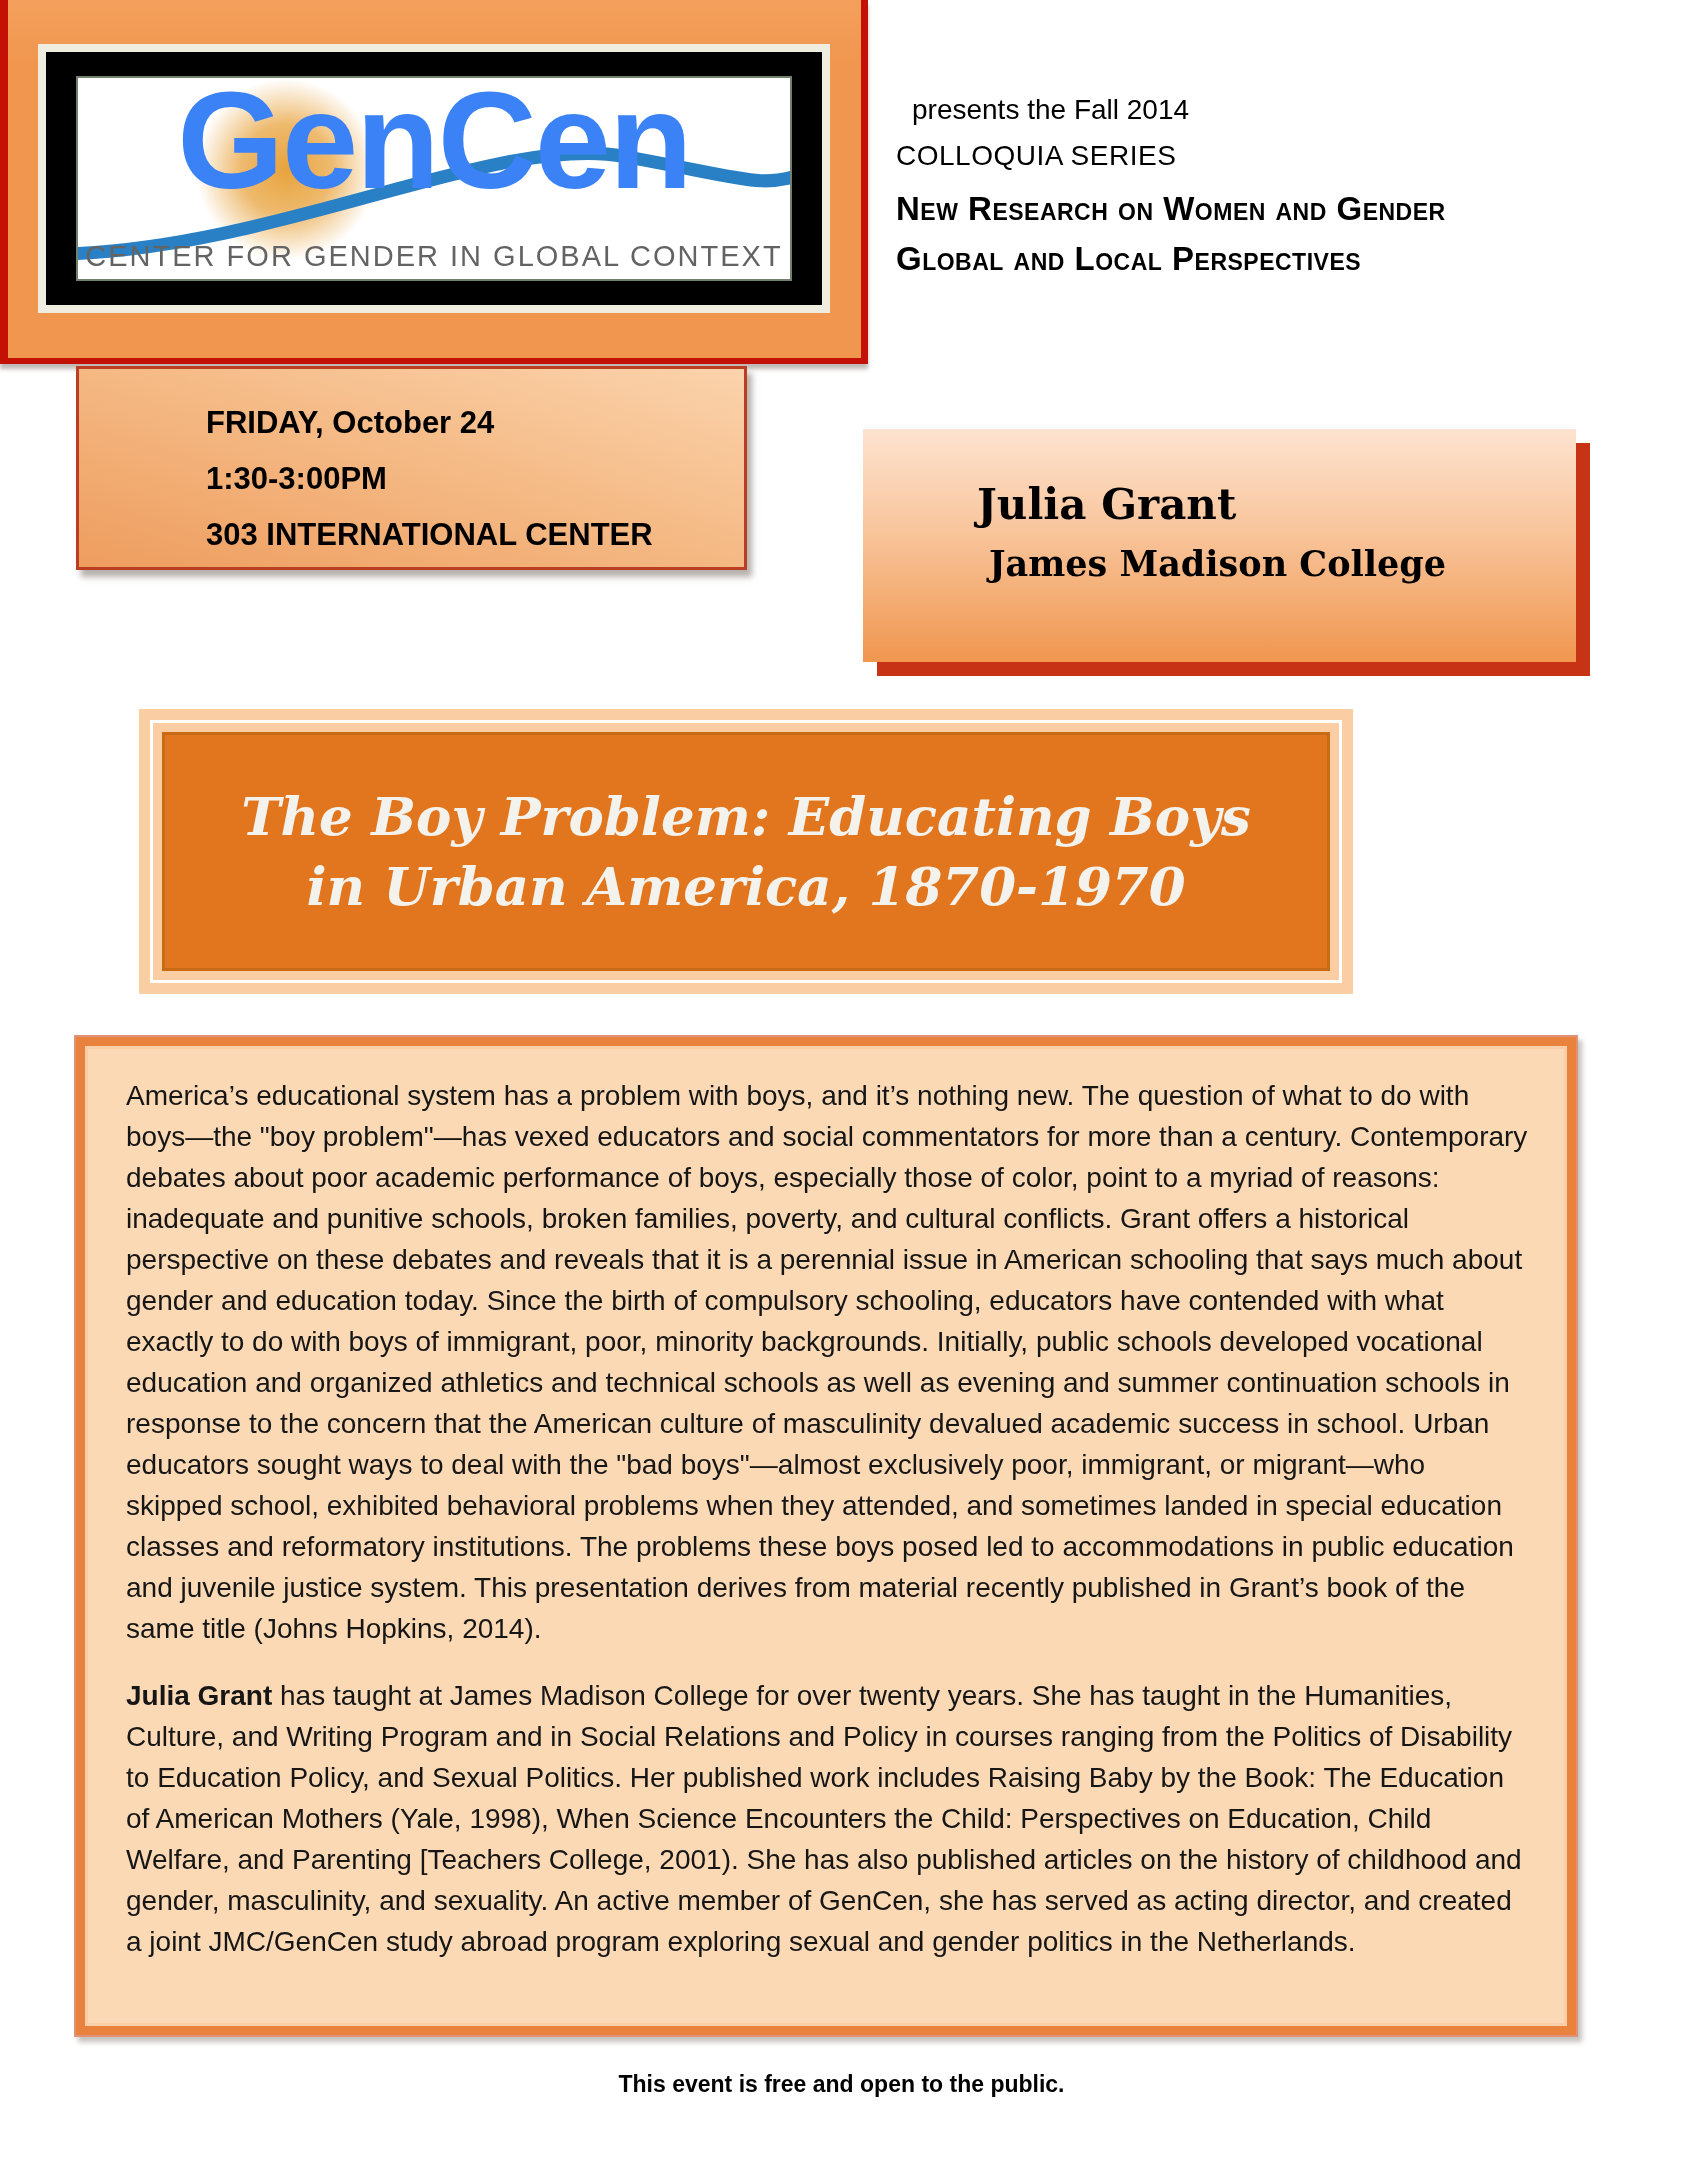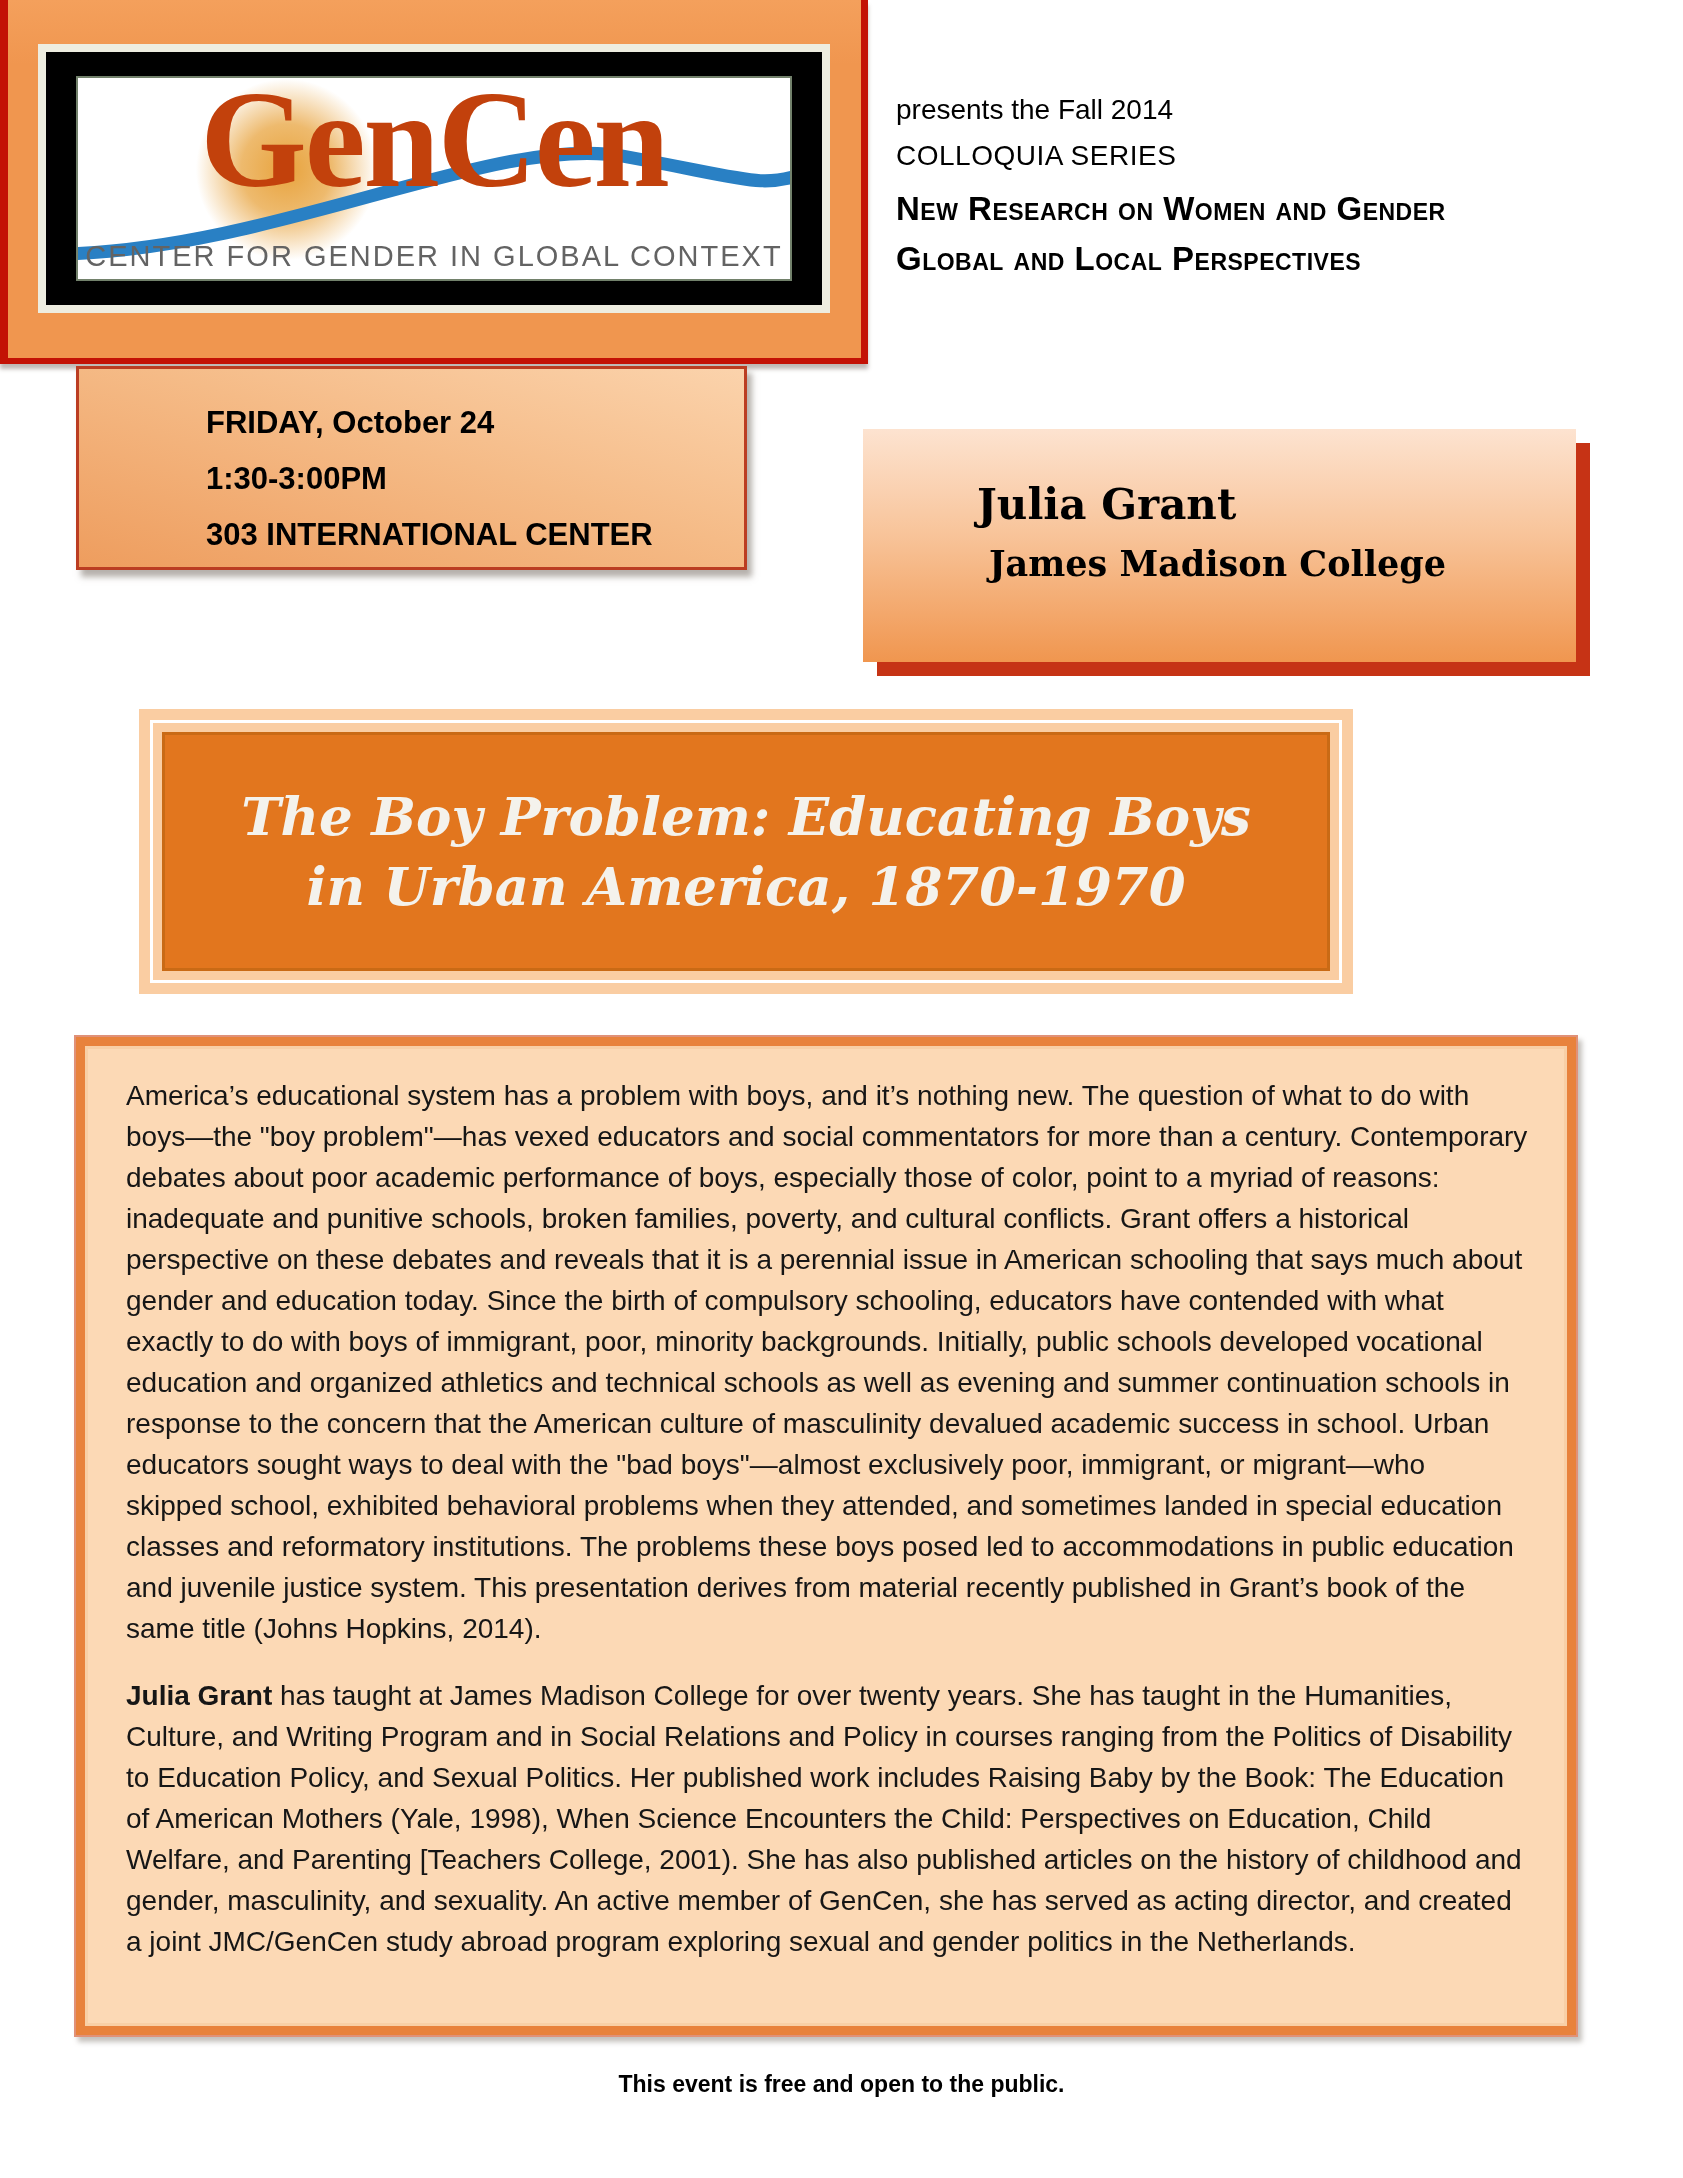--- a/index.html
+++ b/index.html
@@ -23,30 +23,30 @@
     position:relative;width:100%;height:100%;box-sizing:border-box;
     background:#ffffff;border:2px solid #72816B;overflow:hidden;
   }
   .logo-glow{
     position:absolute;left:117px;top:0px;width:183px;height:183px;border-radius:50%;
     background:radial-gradient(circle,#E8A33D 0%,rgba(232,163,61,.75) 35%,rgba(232,163,61,0) 70%);
   }
   .logo-swoosh{position:absolute;left:0;top:0;width:100%;height:100%;}
   .logo-word{
     position:absolute;left:0;right:0;top:-12px;text-align:center;
-    font-size:137px;font-weight:bold;letter-spacing:-2px;color:#c2410c;line-height:149px;font-family:Liberation Serif, serif;
+    font-size:137px;font-weight:bold;letter-spacing:-2px;color:#3b82f6;line-height:149px;
   }
   .logo-tagline{
     position:absolute;left:0;right:0;bottom:6px;text-align:center;
     font-size:29px;font-weight:normal;letter-spacing:2px;color:#636363;
   }
 
   
   .presents-block{position:absolute;left:896px;top:94px;width:713px;}
-  .presents-line{font-size:28px;margin:0 0 14px 0;}
+  .presents-line{font-size:28px;margin:0 0 14px 16px;}
   .series-line{font-size:28px;margin:0 0 18px 0;letter-spacing:0.5px;}
   .caps-line{
     font-size:33px;font-weight:bold;font-variant:small-caps;margin:0 0 12px 0;letter-spacing:0.5px;
   }
 
   
   .date-box{
     position:absolute;left:76px;top:366px;width:671px;height:204px;box-sizing:border-box;
     background:linear-gradient(to top right,#EE9D5E 0%,#F5BB87 55%,#FBD3AC 100%);
     border:3px solid #BB3D22;

